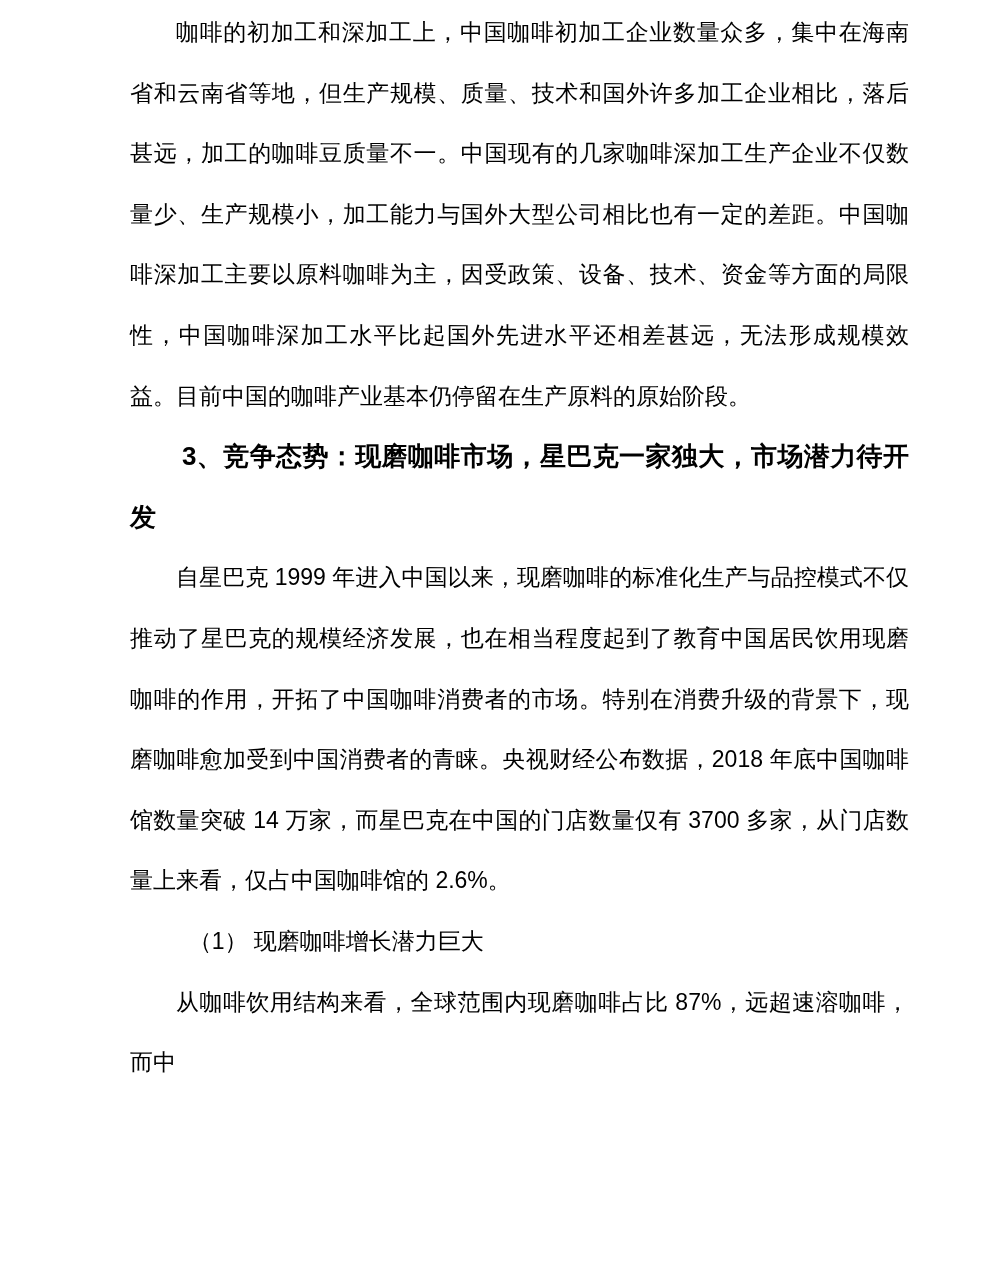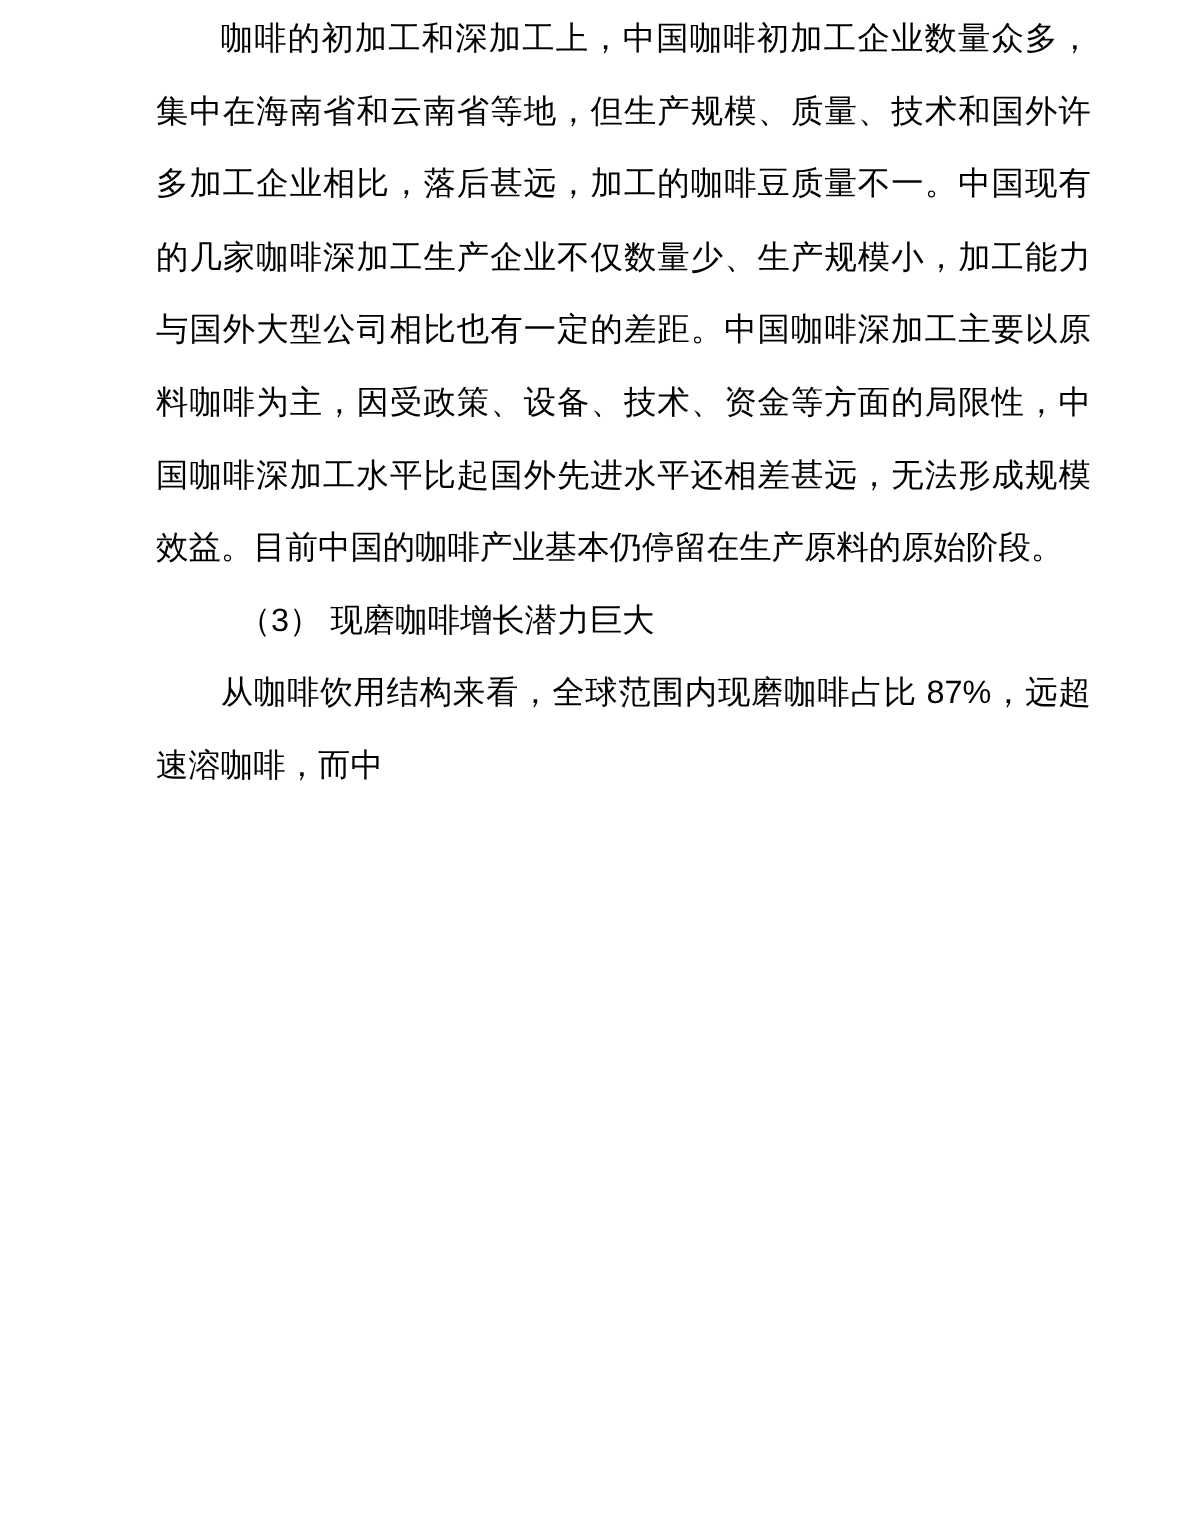--- a/index.html
+++ b/index.html
@@ -13,21 +13,21 @@
     font-family: "Liberation Sans", sans-serif;
   }
   .text-block {
     position: absolute;
     left: 130px;
     top: 2px;
     width: 779px;
     color: #000000;
   }
   .block {
-    font-size: 27px;
+    font-size: 23px;
     line-height: 60.6px;
     text-align: justify;
     text-justify: inter-ideograph;
     text-indent: 2em;
     font-weight: 400;
     color: #000000;
   }
   .block.heading {
     font-size: 26px;
     font-weight: 700;
@@ -35,16 +35,18 @@
   .block.subheading {
     text-indent: 2.55em;
   }
 </style>
 </head>
 <body>
 
 <div class="page" style="background: rgb(255, 255, 255);">
   <div class="text-block" style="color: rgb(0, 0, 0);">
       <p class="block paragraph">咖啡的初加工和深加工上，中国咖啡初加工企业数量众多，集中在海南省和云南省等地，但生产规模、质量、技术和国外许多加工企业相比，落后甚远，加工的咖啡豆质量不一。中国现有的几家咖啡深加工生产企业不仅数量少、生产规模小，加工能力与国外大型公司相比也有一定的差距。中国咖啡深加工主要以原料咖啡为主，因受政策、设备、技术、资金等方面的局限性，中国咖啡深加工水平比起国外先进水平还相差甚远，无法形成规模效益。目前中国的咖啡产业基本仍停留在生产原料的原始阶段。</p>
-      <p class="block subheading">（3） 现磨咖啡增长潜力巨大</p>
+      <h2 class="block heading">3、竞争态势：现磨咖啡市场，星巴克一家独大，市场潜力待开发</h2>
+      <p class="block paragraph">自星巴克 1999 年进入中国以来，现磨咖啡的标准化生产与品控模式不仅推动了星巴克的规模经济发展，也在相当程度起到了教育中国居民饮用现磨咖啡的作用，开拓了中国咖啡消费者的市场。特别在消费升级的背景下，现磨咖啡愈加受到中国消费者的青睐。央视财经公布数据，2018 年底中国咖啡馆数量突破 14 万家，而星巴克在中国的门店数量仅有 3700 多家，从门店数量上来看，仅占中国咖啡馆的 2.6%。</p>
+      <p class="block subheading">（1） 现磨咖啡增长潜力巨大</p>
       <p class="block paragraph">从咖啡饮用结构来看，全球范围内现磨咖啡占比 87%，远超速溶咖啡，而中</p>
     </div>
 </div>
 
 </body></html>

